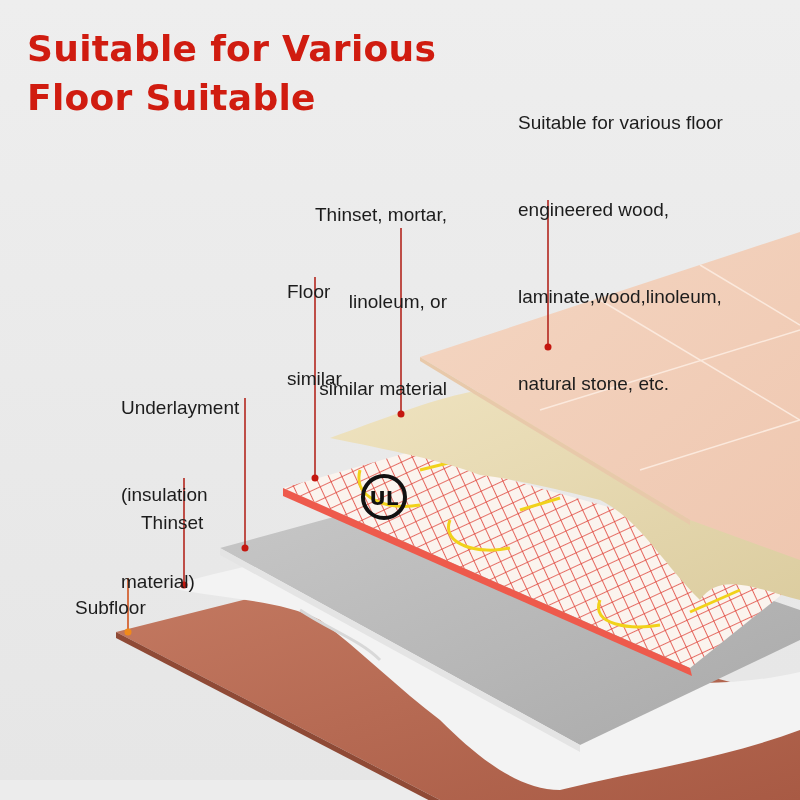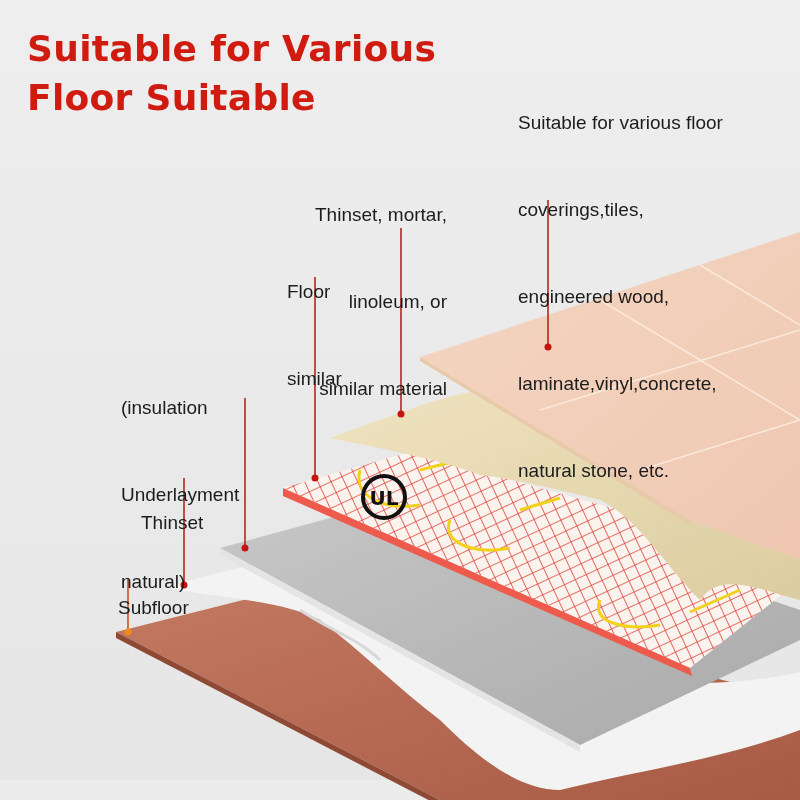--- a/index.html
+++ b/index.html
@@ -95,44 +95,43 @@
         <circle cx="245" cy="548" r="3.5" stroke="none"></circle>
       <line x1="184" y1="478" x2="184" y2="585"></line>
         <circle cx="184" cy="585" r="3.5" stroke="none"></circle>
       <line x1="128" y1="578" x2="128" y2="632" stroke="#d0521c"></line>
         <circle cx="128" cy="632" r="3.5" fill="#f08a1a" stroke="none"></circle>
     </g>
   </svg>
 
   <div class="label" style="left:518px;top:50px;">
     <div>Suitable for various floor</div>
-    <div>coverings,tiles,</div>
     <div>engineered wood,</div>
-    <div>laminate,vinyl,concrete,</div>
+    <div>laminate,wood,linoleum,</div>
     <div>natural stone, etc.</div>
   </div>
 
   <div class="label" style="left:315px;top:142px;text-align:right;">
     <div>Thinset, mortar,</div>
     <div>linoleum, or</div>
     <div>similar material</div>
   </div>
 
   <div class="label" style="left:255px;top:219px;margin-left:32px;">
     <div>Floor</div>
     <div>similar</div>
   </div>
 
   <div class="label" style="left:121px;top:335px;">
+    <div>Underlayment</div>
     <div>(insulation</div>
-    <div>Underlayment</div>
-    <div>natural)</div>
+    <div>material)</div>
   </div>
 
   <div class="label" style="left:141px;top:450px;">
     <div>Thinset</div>
   </div>
 
-  <div class="label" style="left:75px;top:535px;margin-left:43px;">
+  <div class="label" style="left:75px;top:535px;">
     <div>Subfloor</div>
   </div>
 
 </div>
 
 </body></html>

